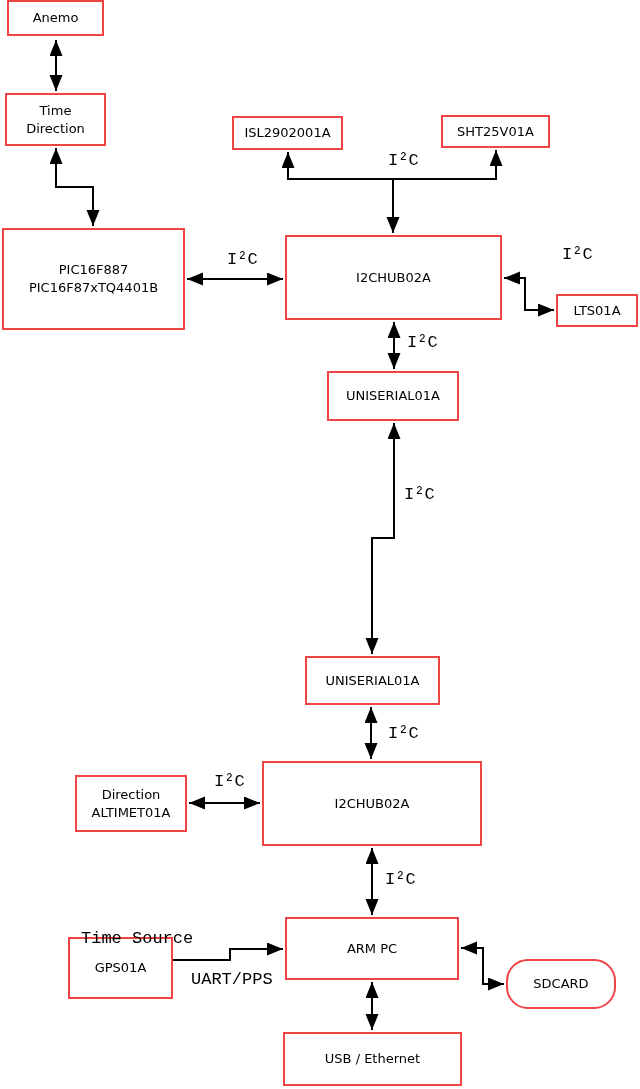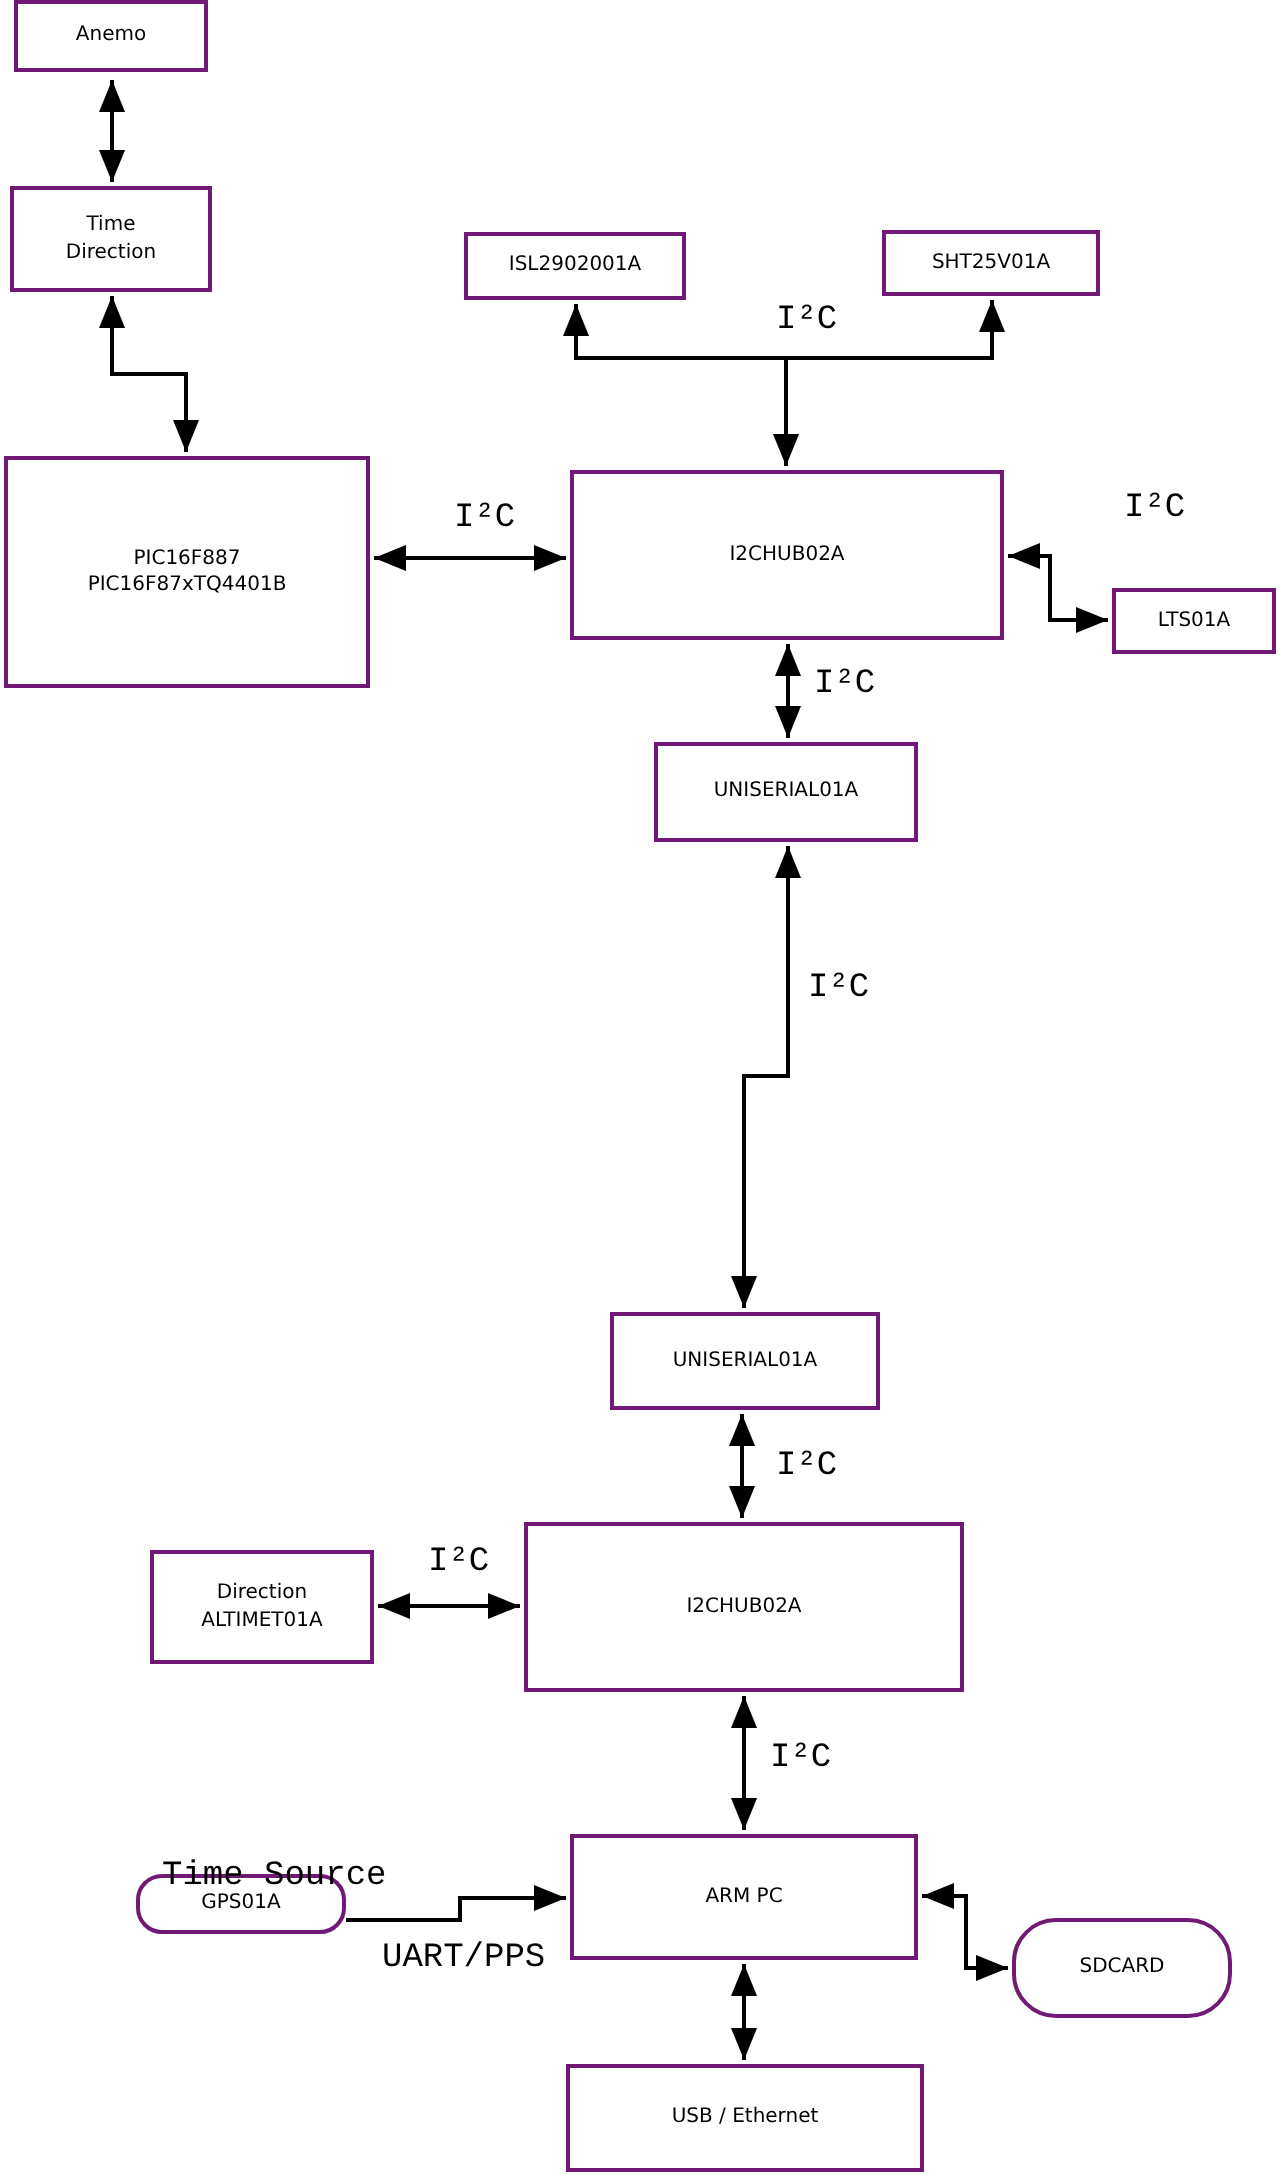--- a/index.html
+++ b/index.html
@@ -19,51 +19,51 @@
   #wires {
     position: absolute;
     left: 0;
     top: 0;
     width: 640px;
     height: 1089px;
   }
   .node {
     position: absolute;
     box-sizing: border-box;
-    border: 2px solid #701a75;
+    border: 2px solid #ef4444;
     background: #ffffff;
     display: flex;
     flex-direction: column;
     align-items: center;
     justify-content: center;
     text-align: center;
-    font-size: 10px;
+    font-size: 13px;
     line-height: 1.35;
     white-space: nowrap;
   }
   .edge-label {
     position: absolute;
     font-size: 17px;
     white-space: nowrap;
     background: transparent;
     font-family: Liberation Mono, monospace;
   }
   
   #n-anemo        { left: 7;   top: 2;    width: 97px;  height: 36px;  left: 7px; }
   #n-wind         { left: 5px;   top: 93px;   width: 101px; height: 53px; }
-  #n-pic          { left: 2px;   top: 228px;  width: 183px; height: 116px; }
+  #n-pic          { left: 2px;   top: 228px;  width: 183px; height: 102px; }
   #n-isl          { left: 232px; top: 116px;  width: 111px; height: 34px; }
   #n-sht          { left: 441px; top: 115px;  width: 109px; height: 33px; }
   #n-hub1         { left: 285px; top: 235px;  width: 217px; height: 85px; }
   #n-lts          { left: 556px; top: 294px;  width: 82px;  height: 33px; }
   #n-uni1         { left: 327px; top: 371px;  width: 132px; height: 50px; }
   #n-uni2         { left: 305px; top: 656px;  width: 135px; height: 49px; }
   #n-hub2         { left: 262px; top: 761px;  width: 220px; height: 85px; }
   #n-baro         { left: 75px;  top: 775px;  width: 112px; height: 57px; }
-  #n-gps          { left: 68px;  top: 937px;  width: 105px; height: 30px; border-radius: 13px; }
+  #n-gps          { left: 68px;  top: 937px;  width: 105px; height: 62px; }
   #n-arm          { left: 285px; top: 917px;  width: 174px; height: 63px; }
   #n-sd           { left: 506px; top: 959px;  width: 110px; height: 50px; border-radius: 22px; }
   #n-usb          { left: 283px; top: 1032px; width: 179px; height: 54px; }
   
   #lbl-time-source { left: 81px;  top: 908px; margin-top: 21px; }
   #lbl-uart-pps    { left: 191px; top: 970px; }
   #lbl-i2c-bus     { left: 388px; top: 151px; }
   #lbl-i2c-pic     { left: 227px; top: 250px; }
   #lbl-i2c-lts     { left: 562px; top: 245px; }
   #lbl-i2c-uni1    { left: 407px; top: 333px; }

